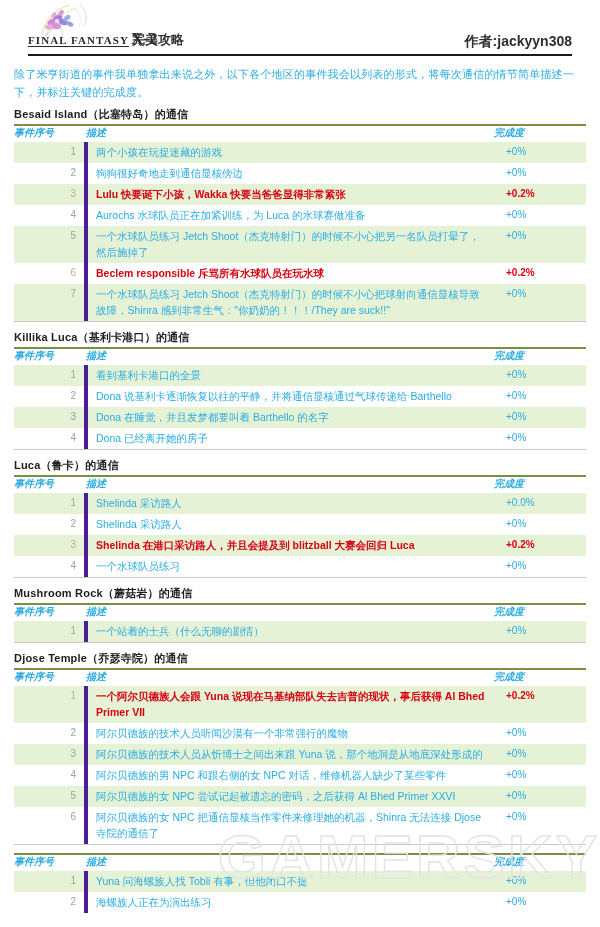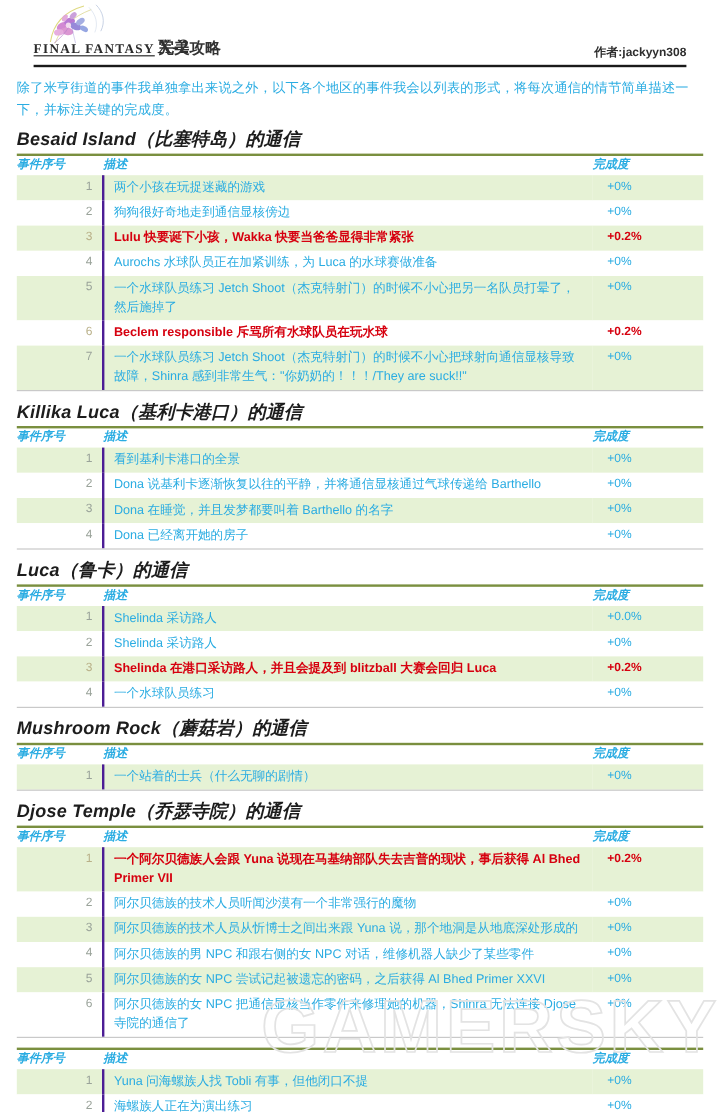--- a/index.html
+++ b/index.html
@@ -70,21 +70,21 @@
     bottom: 3px;
     font-size: 13px;
     font-weight: bold;
     color: #333;
     white-space: nowrap;
   }
   .author {
     position: absolute;
     right: 14px;
     bottom: 5px;
-    font-size: 10px;
+    font-size: 14px;
     font-weight: bold;
     color: #2e2e2e;
     white-space: nowrap;
   }
   .header-rule {
     position: absolute;
     left: 14px;
     right: 14px;
     bottom: 0;
     height: 2px;
@@ -100,26 +100,25 @@
     letter-spacing: 0.2px;
   }
 
   
   .section {
     margin-top: 8px;
   }
   .section:first-of-type { margin-top: 6px; }
 
   .section-title {
-    font-size: 15px;
+    font-size: 11px;
     font-weight: bold;
     color: #1d1d1d;
     margin-bottom: 2px;
     letter-spacing: 0.2px;
-    font-style: italic;
   }
 
   table.evt {
     width: 100%;
     border-collapse: collapse;
     table-layout: fixed;
     font-size: 10.5px;
   }
   table.evt col.c-num  { width: 72px; }
   table.evt col.c-desc { width: auto; }
@@ -151,21 +150,21 @@
   }
   table.evt tbody tr td.num {
     text-align: right;
     padding-right: 8px;
     color: #9aa39a;
     font-size: 10px;
   }
   table.evt tbody tr td.desc {
     padding-left: 8px;
     padding-right: 6px;
-    border-left: 2px solid #4c1d95;
+    border-left: 4px solid #4c1d95;
   }
   table.evt tbody tr td.pct {
     padding-left: 12px;
     white-space: nowrap;
     font-size: 10px;
   }
   table.evt tbody tr.hl td.desc,
   table.evt tbody tr.hl td.pct {
     color: #d6000f;
     font-weight: bold;

